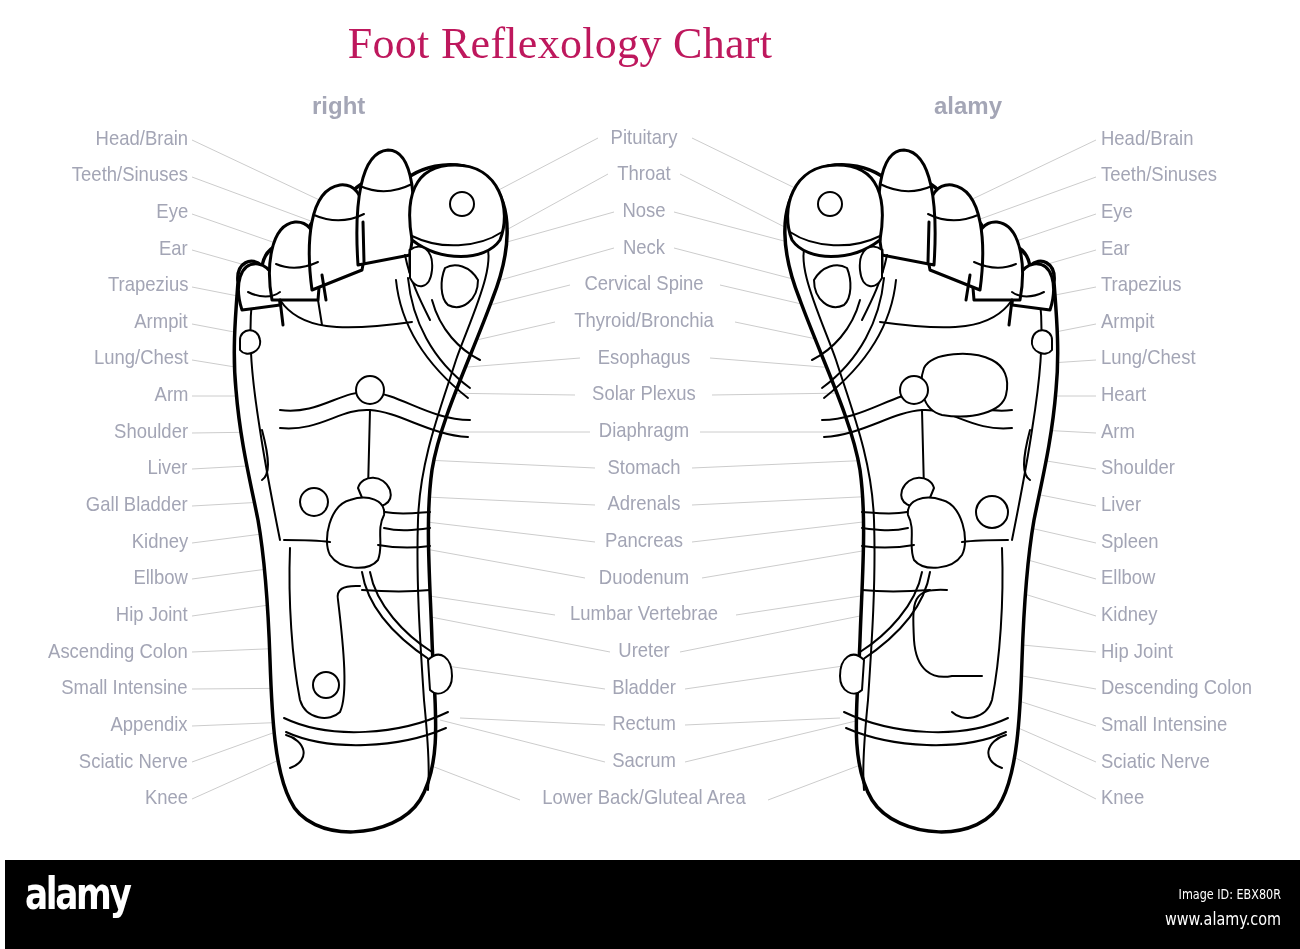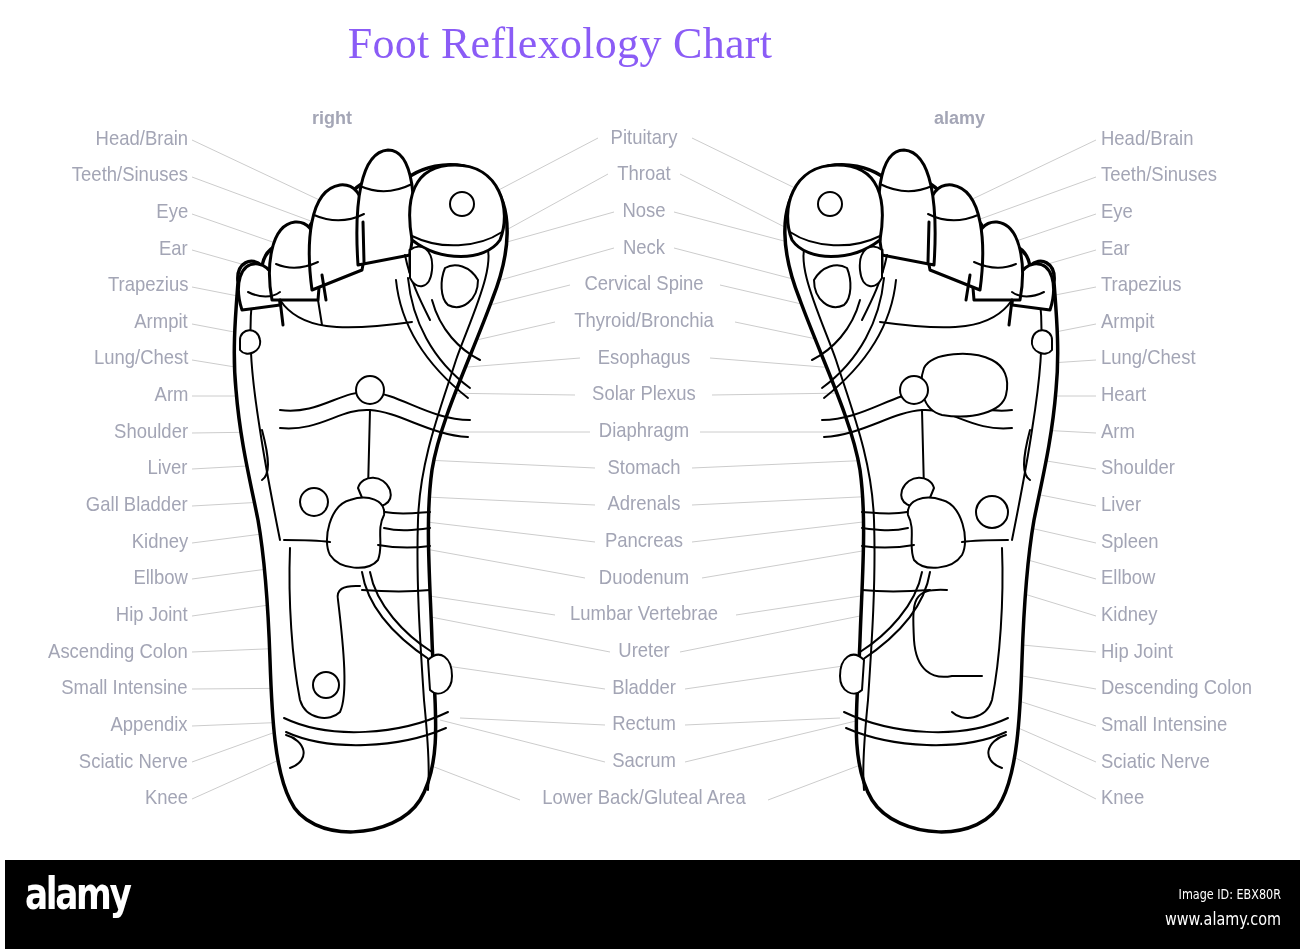--- a/index.html
+++ b/index.html
@@ -1,18 +1,18 @@
 <!DOCTYPE html>
 <html><head>
 <meta charset="utf-8">
 <style>
   html, body { margin: 0; padding: 0; }
   body { width: 1300px; height: 949px; background: #ffffff; position: relative; overflow: hidden; font-family: "Liberation Sans", sans-serif; }
-  .title { position: absolute; top: 18px; left: 0; width: 1120px; text-align: center; font-family: "Liberation Serif", "DejaVu Serif", serif; font-size: 44px; color: #8b5cf6; letter-spacing: 0.3px; }
-  .side-label { position: absolute; top: 108px; font-size: 18px; font-weight: bold; color: #a4a6b6; font-family: "Liberation Sans", sans-serif; }
+  .title { position: absolute; top: 18px; left: 0; width: 1120px; text-align: center; font-family: "Liberation Serif", "DejaVu Serif", serif; font-size: 44px; color: #be185d; letter-spacing: 0.3px; }
+  .side-label { position: absolute; top: 92px; font-size: 24px; font-weight: bold; color: #a4a6b6; font-family: "Liberation Sans", sans-serif; }
   .lbl { position: absolute; font-size: 21px; color: #a3a5b5; white-space: nowrap; line-height: 24px; transform: scaleX(0.88); }
   .lbl.left-col { transform-origin: right center; text-align: right; }
   .lbl.right-col { transform-origin: left center; text-align: left; }
   .lbl.center-col { transform-origin: center center; text-align: center; }
   svg.art { position: absolute; left: 0; top: 0; }
   .footer { position: absolute; left: 5px; top: 860px; width: 1300px; height: 89px; background: #000; }
   .brand { position: absolute; left: 20px; top: 8px; color: #fff; font-family: "DejaVu Sans", sans-serif; font-weight: bold; font-size: 44px; letter-spacing: -3px; transform: scaleX(0.78); transform-origin: left center; }
   .img-id { position: absolute; right: 24px; top: 26px; color: #fff; font-family: "DejaVu Sans", sans-serif; font-size: 14px; transform: scaleX(0.8); transform-origin: right center; }
   .site { position: absolute; right: 24px; top: 48px; color: #fff; font-family: "DejaVu Sans", sans-serif; font-size: 18px; transform: scaleX(0.8); transform-origin: right center; }
 </style>

